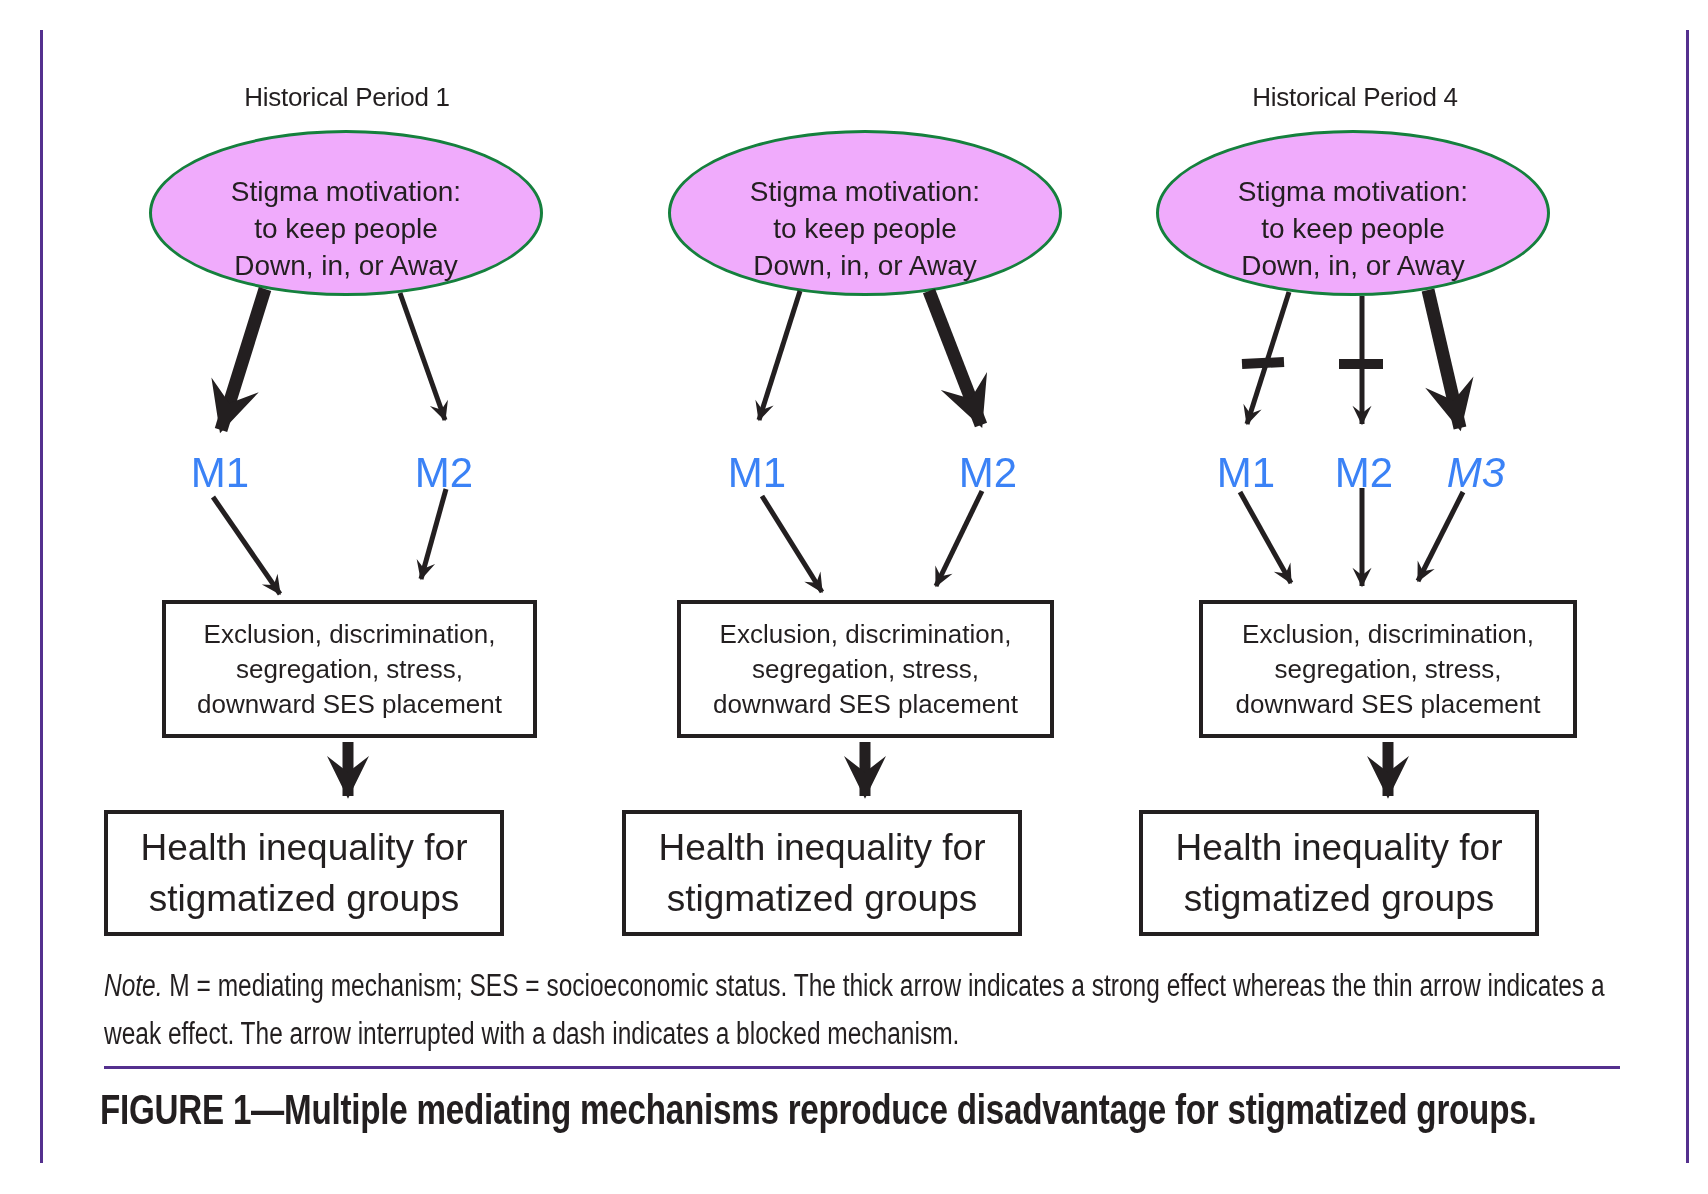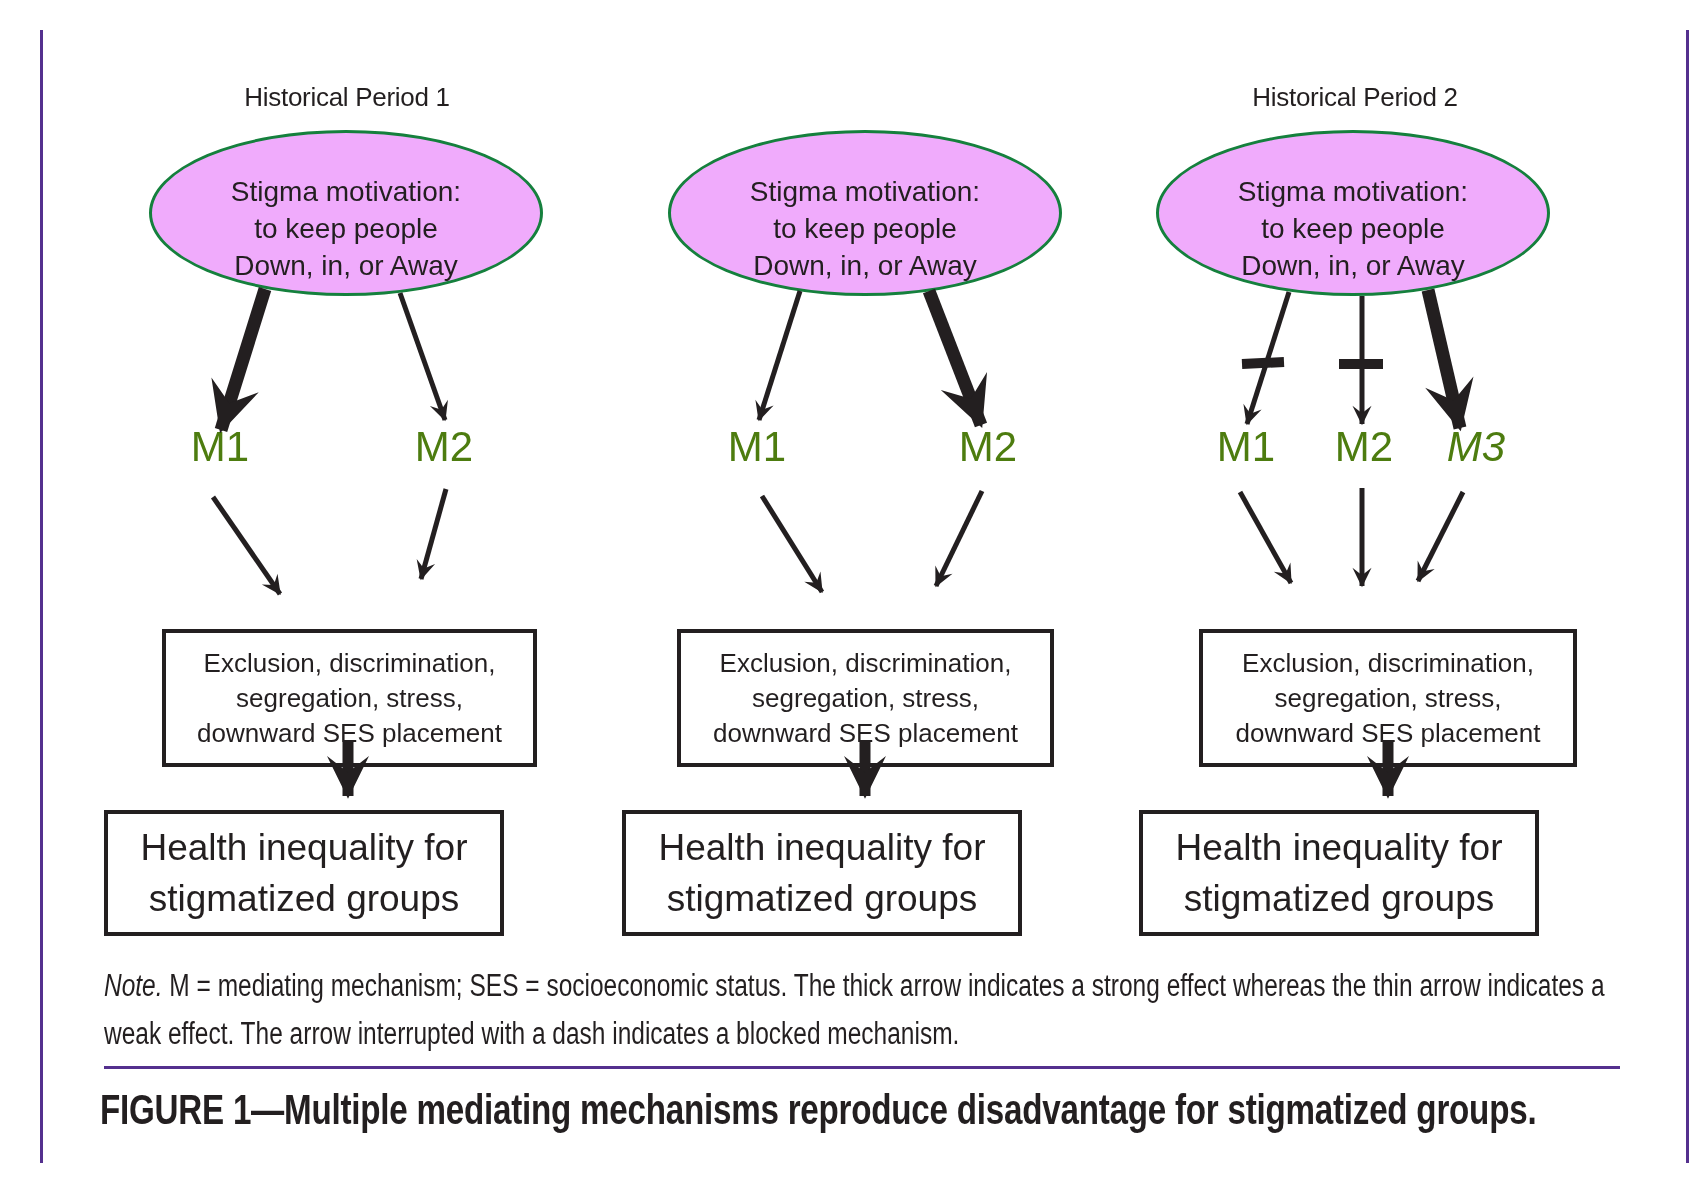--- a/index.html
+++ b/index.html
@@ -17,27 +17,27 @@
   }
   .ellipse{
     position:absolute;top:130px;width:394px;height:166px;
     border:3px solid #15803d;border-radius:50%;
     background:#f0abfc;box-sizing:border-box;
     display:flex;flex-direction:column;align-items:center;justify-content:center;
     padding-top:30px;
   }
   .ellipse span{display:block;font-size:28px;line-height:37px;text-align:center;}
   .mlabel{
-    position:absolute;top:425px;transform:translateX(-50%);
-    font-size:42px;line-height:44px;color:#4d7c0f;white-space:nowrap;
+    position:absolute;top:451px;transform:translateX(-50%);
+    font-size:42px;line-height:44px;color:#3b82f6;white-space:nowrap;
   }
   .xbox{
     position:absolute;top:600px;height:138px;box-sizing:border-box;
     border:4px solid #231f20;background:#ffffff;
-    display:flex;flex-direction:column;align-items:center;justify-content:center;margin-top:29px;
+    display:flex;flex-direction:column;align-items:center;justify-content:center;
   }
   .xbox span{display:block;font-size:26px;line-height:35px;text-align:center;}
   .hbox{
     position:absolute;top:810px;height:126px;width:400px;box-sizing:border-box;
     border:4px solid #231f20;background:#ffffff;
     display:flex;flex-direction:column;align-items:center;justify-content:center;
   }
   .hbox span{display:block;font-size:37px;line-height:51px;text-align:center;}
 
   .arrows{position:absolute;left:0;top:0;width:1708px;height:1194px;pointer-events:none;}
@@ -57,21 +57,21 @@
 </style>
 </head>
 <body>
 
 <div class="page">
 
   <div class="vrule left"></div>
   <div class="vrule right"></div>
 
   <div class="col-title" style="left:87px;">Historical Period 1</div>
-  <div class="col-title" style="left:1095px;">Historical Period 2</div>
+  <div class="col-title" style="left:1095px;">Historical Period 4</div>
 
   <div class="ellipse" style="left:149px;">
     <span>Stigma motivation:</span>
     <span>to keep people</span>
     <span>Down, in, or Away</span>
   </div>
   <div class="ellipse" style="left:668px;">
     <span>Stigma motivation:</span>
     <span>to keep people</span>
     <span>Down, in, or Away</span>

